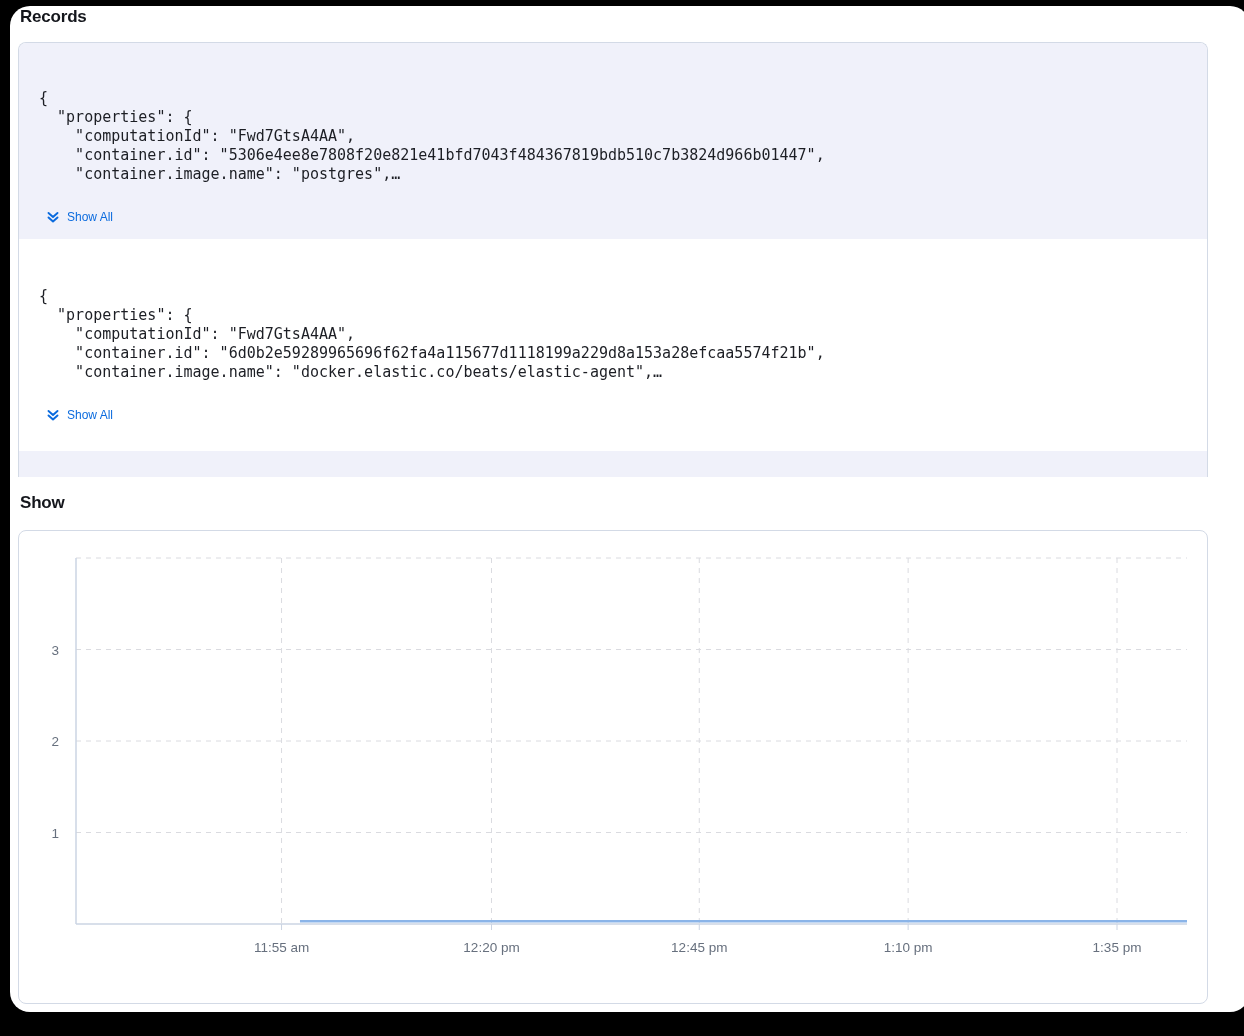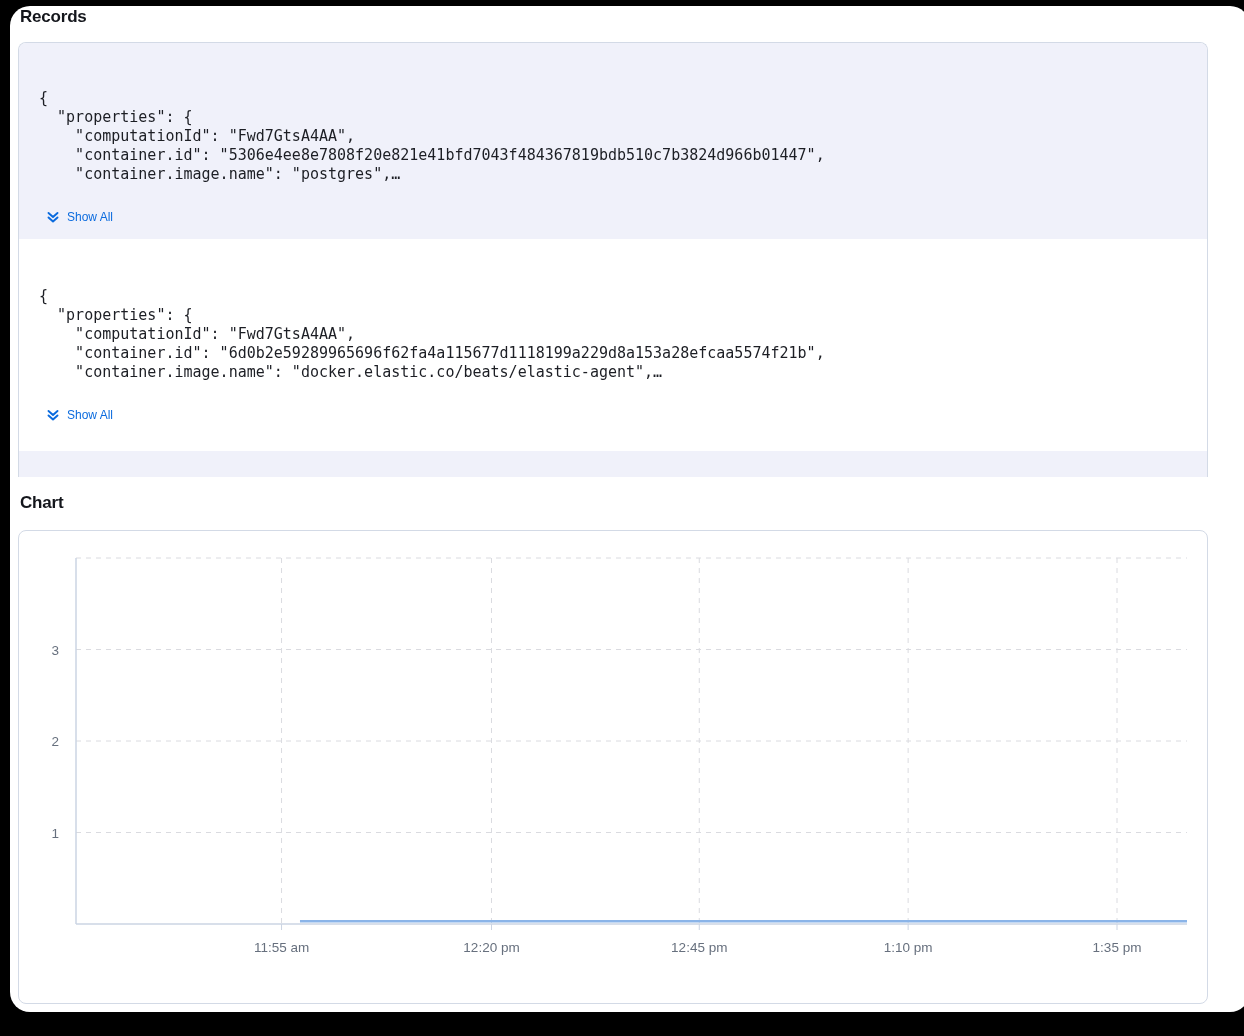--- a/index.html
+++ b/index.html
@@ -101,21 +101,21 @@
             <path d="M1.5 6.5 L6 10.5 L10.5 6.5" stroke="#0b6bde" stroke-width="1.9" stroke-linecap="round" stroke-linejoin="round"></path>
           </svg>
         </span>
         <span>Show All</span>
       </button>
     </div>
 
     <div class="record-card odd r3"></div>
   </div>
 
-  <div class="section-heading chart-heading">Chart</div>
+  <div class="section-heading chart-heading">Show</div>
 
   <div class="chart-panel">
     <svg id="chart-svg" width="1190" height="474" viewBox="0 0 1190 474">
         <line x1="57" x2="1168" y1="301.5" y2="301.5" stroke="#dadbe0" stroke-width="1" stroke-dasharray="5 5"></line>
         <text x="40" y="306.5" text-anchor="end" font-size="13.5" fill="#67707e" font-family="&quot;Liberation Sans&quot;, sans-serif">1</text>
         <line x1="57" x2="1168" y1="210" y2="210" stroke="#dadbe0" stroke-width="1" stroke-dasharray="5 5"></line>
         <text x="40" y="215" text-anchor="end" font-size="13.5" fill="#67707e" font-family="&quot;Liberation Sans&quot;, sans-serif">2</text>
         <line x1="57" x2="1168" y1="118.5" y2="118.5" stroke="#dadbe0" stroke-width="1" stroke-dasharray="5 5"></line>
         <text x="40" y="123.5" text-anchor="end" font-size="13.5" fill="#67707e" font-family="&quot;Liberation Sans&quot;, sans-serif">3</text>
         <line x1="57" x2="1168" y1="27" y2="27" stroke="#dadbe0" stroke-width="1" stroke-dasharray="5 5"></line>

